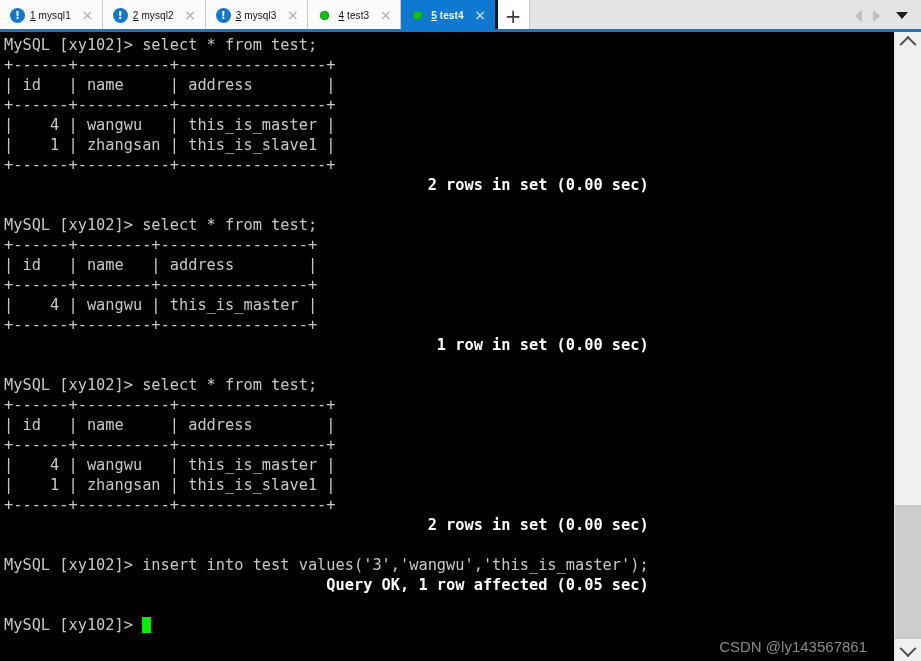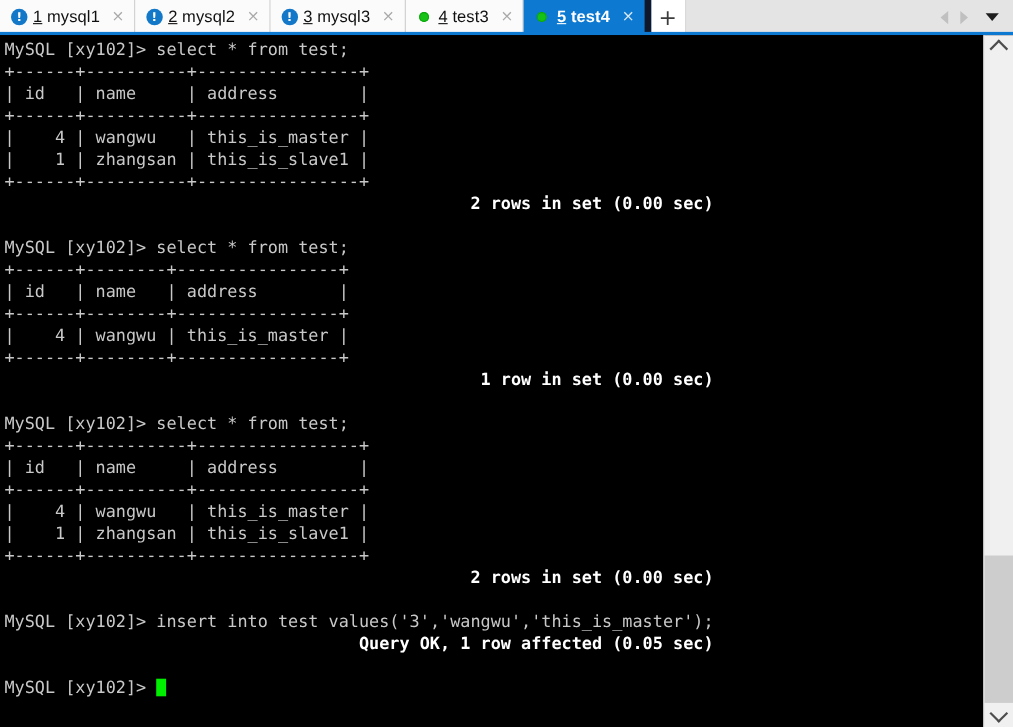--- a/index.html
+++ b/index.html
@@ -50,21 +50,21 @@
     align-items: center;
     padding: 0 7px 0 10px;
     background: #fbfbfb;
     border-right: 1px solid #c9c9c9;
     cursor: default;
     min-width: 0;
     flex: 0 0 auto;
   }
   .tab.active {
     background: #0d79d1;
-    border-right: 6px solid #0f172a;
+    border-right: 3px solid #0f172a;
   }
   .tab .tabicon {
     width: 15px;
     height: 15px;
     flex: 0 0 auto;
     margin-right: 5px;
     position: relative;
   }
   .tab .tabicon.warn {
     border-radius: 50%;
@@ -82,21 +82,21 @@
   .tab .tabicon.dot::after {
     content: "";
     position: absolute;
     left: 2px; top: 3px;
     width: 9px; height: 9px;
     border-radius: 50%;
     background: #16c216;
     box-shadow: inset 0 0 0 1px #0ea50e;
   }
   .tab .tablabel {
-    font-size: 15px;
+    font-size: 10px;
     color: #101010;
     white-space: nowrap;
     letter-spacing: .1px;
   }
   .tab .tablabel .acc {
     text-decoration: underline;
   }
   .tab.active .tablabel {
     color: #ffffff;
     font-weight: bold;
@@ -299,20 +299,21 @@
       </div>
       <div class="navmenu">
         <span class="tri-d"></span>
       </div>
     </div>
   </div>
   <div class="tabbar-underline"></div>
 
   <div class="terminal">
     <div class="term-lines" id="term-lines"><div class="ln">MySQL [xy102]&gt; select * from test;</div><div class="ln">+------+----------+----------------+</div><div class="ln">| id   | name     | address        |</div><div class="ln">+------+----------+----------------+</div><div class="ln">|    4 | wangwu   | this_is_master |</div><div class="ln">|    1 | zhangsan | this_is_slave1 |</div><div class="ln">+------+----------+----------------+</div><div class="ln bold">2 rows in set (0.00 sec)</div><div class="ln"></div><div class="ln">MySQL [xy102]&gt; select * from test;</div><div class="ln">+------+--------+----------------+</div><div class="ln">| id   | name   | address        |</div><div class="ln">+------+--------+----------------+</div><div class="ln">|    4 | wangwu | this_is_master |</div><div class="ln">+------+--------+----------------+</div><div class="ln bold">1 row in set (0.00 sec)</div><div class="ln"></div><div class="ln">MySQL [xy102]&gt; select * from test;</div><div class="ln">+------+----------+----------------+</div><div class="ln">| id   | name     | address        |</div><div class="ln">+------+----------+----------------+</div><div class="ln">|    4 | wangwu   | this_is_master |</div><div class="ln">|    1 | zhangsan | this_is_slave1 |</div><div class="ln">+------+----------+----------------+</div><div class="ln bold">2 rows in set (0.00 sec)</div><div class="ln"></div><div class="ln">MySQL [xy102]&gt; insert into test values('3','wangwu','this_is_master');</div><div class="ln bold">Query OK, 1 row affected (0.05 sec)</div><div class="ln"></div><div class="ln">MySQL [xy102]&gt; <span class="cursor"></span></div></div>
+    <div class="watermark">CSDN @ly143567861</div>
   </div>
 
   <div class="scrollbar">
     <div class="sb-btn up">
       <span class="chev up"></span>
     </div>
     <div class="sb-thumb"></div>
     <div class="sb-btn down">
       <span class="chev down"></span>
     </div>

